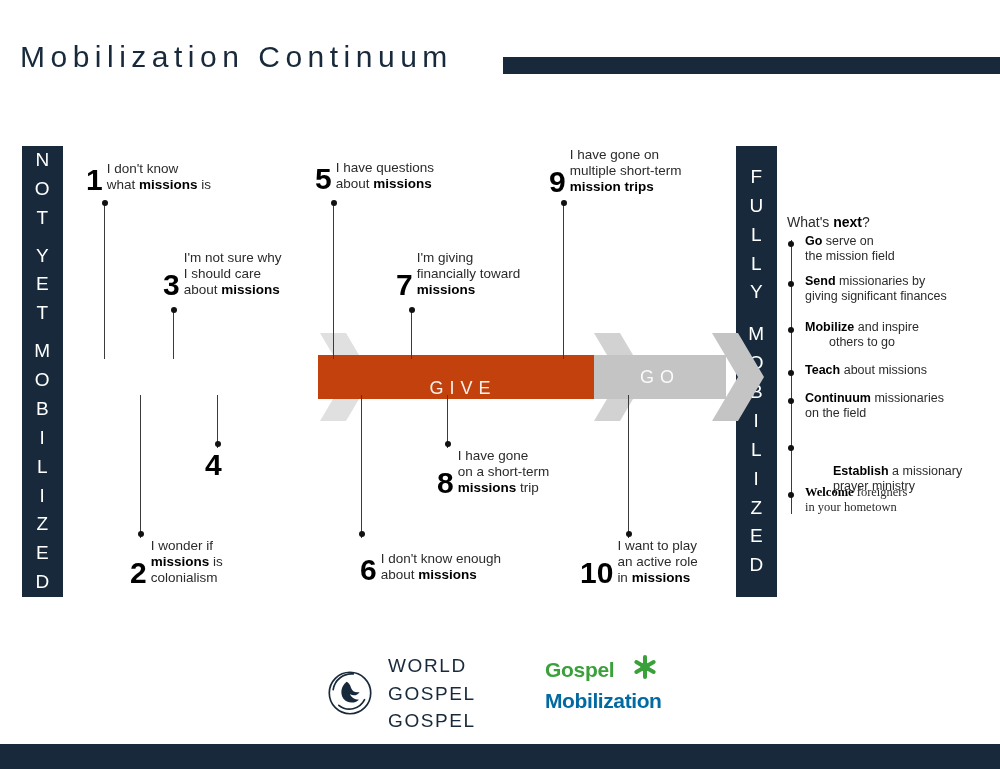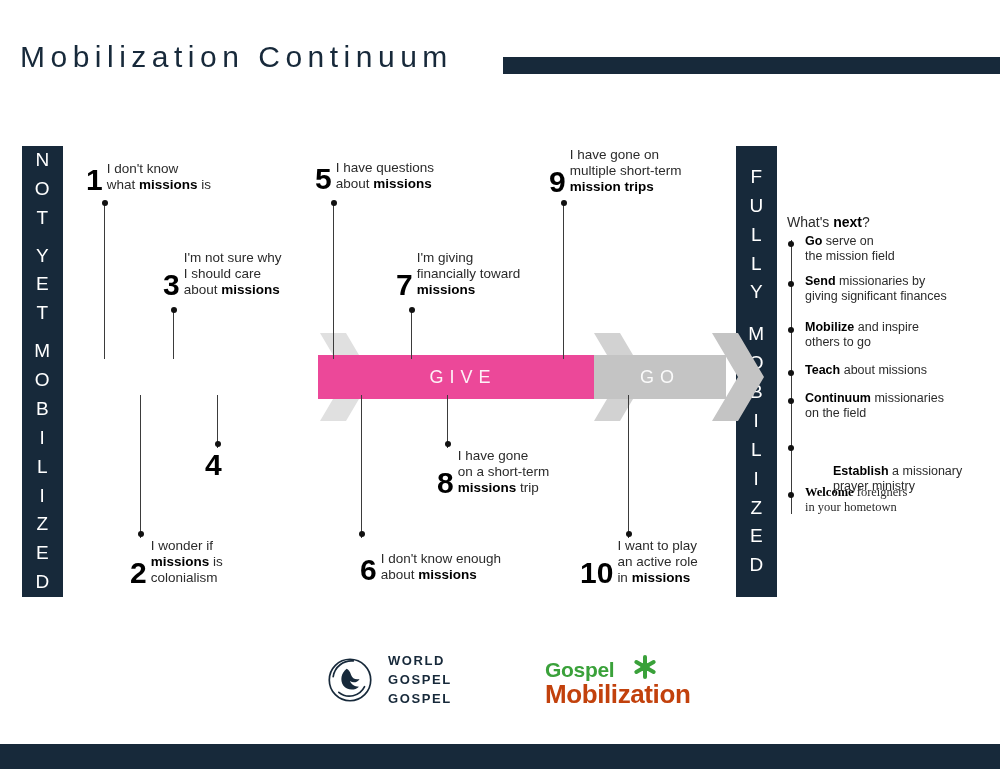--- a/index.html
+++ b/index.html
@@ -88,26 +88,26 @@
     background:#3b3b3b;
   }
   .wn-item{position:absolute;left:805px;font-size:12.5px;color:#2b2b2b;line-height:1.2;white-space:nowrap;}
   .wn-item b{font-weight:700;color:#000;}
   .wn-dot{position:absolute;left:788px;width:6px;height:6px;border-radius:50%;background:#111;}
 
   
   .logo-wgm{position:absolute;left:322px;top:652px;display:flex;align-items:center;}
   .wgm-mark{width:56px;height:56px;margin-right:10px;}
   .wgm-text{
-    font-size:13px;font-weight:700;letter-spacing:1.6px;
+    font-size:19px;font-weight:400;letter-spacing:1.6px;
     color:#17293a;line-height:1.45;
   }
   .logo-gm{position:absolute;left:545px;top:659px;}
   .gm-l1{font-size:21px;font-weight:700;color:#3aa13a;letter-spacing:-.3px;line-height:1;position:relative;}
-  .gm-l2{font-size:26px;font-weight:700;color:#c2410c;letter-spacing:-.4px;line-height:1.05;margin-top:1px;}
+  .gm-l2{font-size:21px;font-weight:700;color:#0369a1;letter-spacing:-.4px;line-height:1.05;margin-top:10px;}
   .gm-star{position:absolute;left:87px;top:-5px;}
 </style>
 </head>
 <body>
 
 <div class="stage">
 
   <div class="title">Mobilization Continuum</div>
   <div class="title-accent"></div>
 
@@ -148,21 +148,21 @@
       <span class="ltr">E</span>
       <span class="ltr">D</span>
     </div>
 
   <div class="band" id="band">
       <div class="chev" style="left: 224px;">
         <svg width="52" height="88" viewBox="0 0 52 88">
           <path d="M0 0 L26 0 L52 44 L26 88 L0 88 L26 44 Z" fill="#e0e0e0"></path>
         </svg>
       </div>
-      <div class="seg" style="left: 222px; width: 290px; background: #ec4899;">
+      <div class="seg" style="left: 222px; width: 290px; background: #c2410c; align-items: flex-end;">
         <span class="seglabel">GIVE</span>
       </div>
       <div class="chev" style="left: 498px;">
         <svg width="52" height="88" viewBox="0 0 52 88">
           <path d="M0 0 L26 0 L52 44 L26 88 L0 88 L26 44 Z" fill="#d2d2d2"></path>
         </svg>
       </div>
       <div class="seg" style="left: 498px; width: 132px; background: rgb(196, 196, 196);">
         <span class="seglabel">GO</span>
       </div>
@@ -236,21 +236,21 @@
     </div>
 
   <div class="wn-title">What's <b>next</b>?</div>
   <div class="wn-rail"></div>
   <div id="wn-list">
       <div class="wn-dot" style="top: 241px;"></div>
       <div class="wn-item" style="top: 234px;"><b>Go</b> serve on<br>the mission field</div>
       <div class="wn-dot" style="top: 281px;"></div>
       <div class="wn-item" style="top: 274px;"><b>Send</b> missionaries by<br>giving significant finances</div>
       <div class="wn-dot" style="top: 327px;"></div>
-      <div class="wn-item" style="top: 320px;"><b>Mobilize</b> and inspire<br>others to go</div>
+      <div class="wn-item" style="top: 320px; text-align: center;"><b>Mobilize</b> and inspire<br>others to go</div>
       <div class="wn-dot" style="top: 370px;"></div>
       <div class="wn-item" style="top: 363px; text-align: right;"><b>Teach</b> about missions</div>
       <div class="wn-dot" style="top: 398px;"></div>
       <div class="wn-item" style="top: 391px;"><b>Continuum</b> missionaries<br>on the field</div>
       <div class="wn-dot" style="top: 445px;"></div>
       <div class="wn-item" style="top: 464px; margin-left: 28px;"><b>Establish</b> a missionary<br>prayer ministry</div>
       <div class="wn-dot" style="top: 492px;"></div>
       <div class="wn-item" style="top: 485px; font-family: Liberation Serif, serif;"><b>Welcome</b> foreigners<br>in your hometown</div>
     </div>
 

